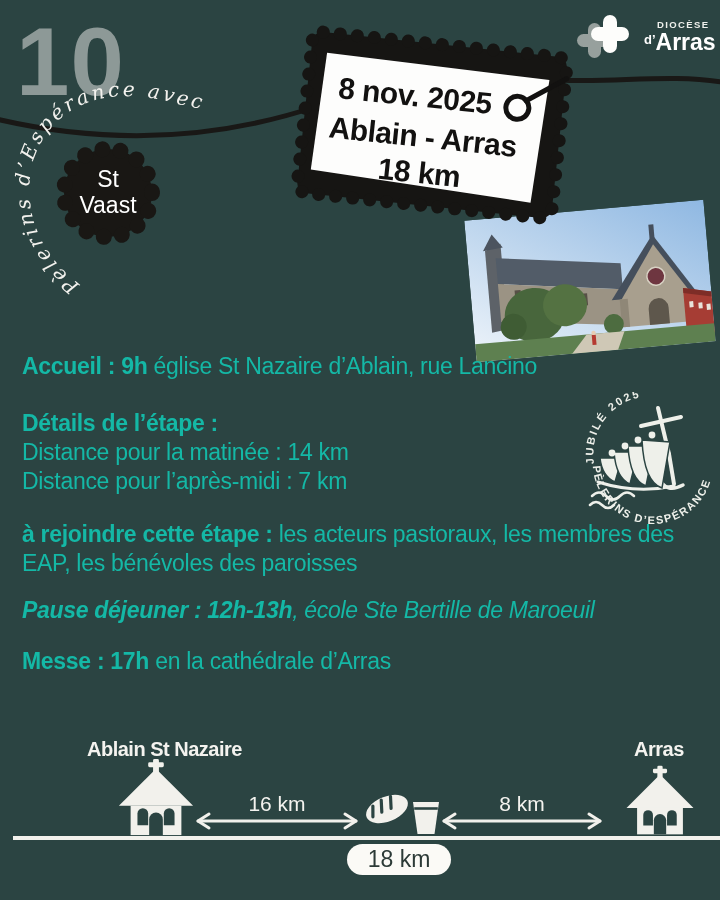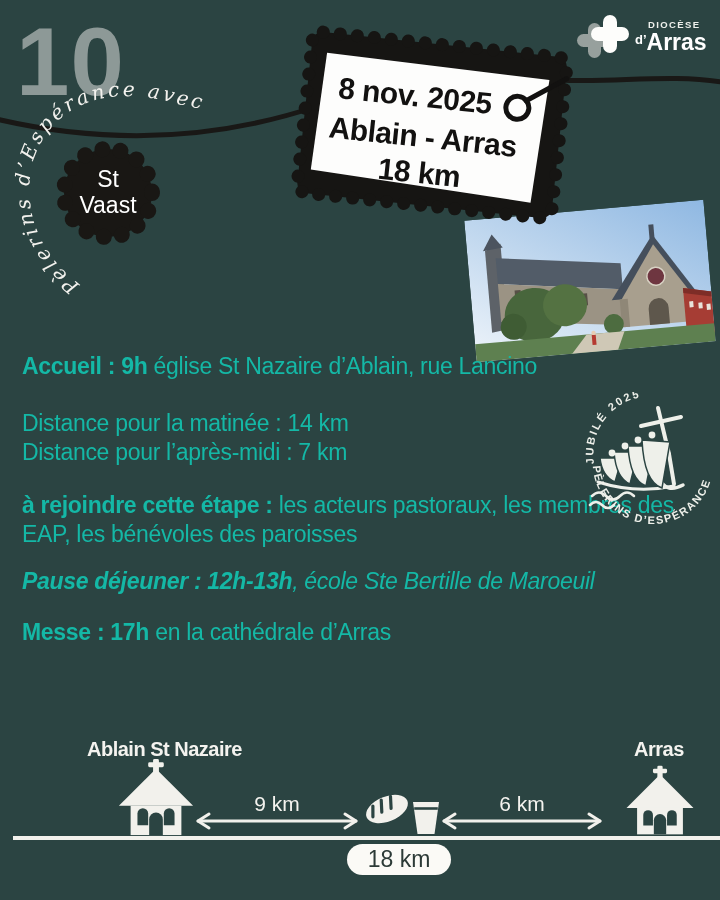--- a/index.html
+++ b/index.html
@@ -13,21 +13,21 @@
   
   .step-number {
     left:16px; top:14px; font-size:96px; font-weight:bold; color:#8d9997;
     line-height:1; letter-spacing:1px;
   }
 
   
   svg.layer { position:absolute; left:0; top:0; }
 
   
-  .diocese { left:576px; top:12px; display:flex; align-items:flex-start; gap:5px; }
+  .diocese { left:576px; top:12px; display:flex; align-items:flex-start; gap:14px; }
   .diocese .txt { margin-top:8px; line-height:1; }
   .diocese .small { font-size:9.5px; letter-spacing:1.4px; color:#eef0ec; margin-left:13px; font-weight:bold; }
   .diocese .big  { font-size:23px; font-weight:bold; color:#ffffff; margin-top:1px; }
   .diocese .big .dp { font-size:13px; vertical-align:6px; font-weight:bold; }
 
   
   .photo {
     left:470px; top:210px; width:240px; height:142px;
     transform:rotate(-5deg); overflow:hidden;
   }
@@ -156,20 +156,21 @@
     </svg>
     <div class="txt">
       <div class="small">DIOCÈSE</div>
       <div class="big"><span class="dp">d’</span><span>Arras</span></div>
     </div>
   </div>
 
   <div class="abs info">
     <p class="p1"><span class="b">Accueil : 9h</span><span> église St Nazaire d’Ablain, rue Lancino</span></p>
     <p class="p2">
+      <span class="b" style="display:block">Détails de l’étape :</span>
       <span style="display:block">Distance pour la matinée : 14 km</span>
       <span style="display:block">Distance pour l’après-midi : 7 km</span>
     </p>
     <p class="p3">
       <span><span class="b">à rejoindre cette étape : </span><span>les acteurs pastoraux, les membres des EAP, les bénévoles des paroisses</span></span>
     </p>
     <p class="p4"><span class="b">Pause déjeuner : 12h-13h</span><span>, école Ste Bertille de Maroeuil</span></p>
     <p><span class="b">Messe : 17h</span><span> en la cathédrale d’Arras</span></p>
   </div>
 
@@ -230,21 +231,21 @@
         <polygon points="4,48 42,10 80,48"></polygon>
         <rect x="16" y="48" width="52" height="30"></rect>
       </g>
       <g fill="#2b4442">
         <path d="M 23,68 v -12 a 5.5,5.5 0 0 1 11,0 v 12 z"></path>
         <path d="M 50,68 v -12 a 5.5,5.5 0 0 1 11,0 v 12 z"></path>
         <path d="M 35,78 v -16 a 7,7 0 0 1 14,0 v 16 z"></path>
       </g>
     </svg>
 
-    <div class="dist" style="left:178px; top:62px; width:172px;">9 km</div>
+    <div class="dist" style="left:178px; top:62px; width:172px;">16 km</div>
     <svg style="position:absolute; left:178px; top:80px;" width="172" height="22" viewBox="0 0 172 22">
       <g stroke="#f2f1ec" stroke-width="3" fill="none" stroke-linecap="round" stroke-linejoin="round">
         <line x1="7" y1="11" x2="165" y2="11"></line>
         <polyline points="18,4 7,11 18,18"></polyline>
         <polyline points="154,4 165,11 154,18"></polyline>
       </g>
     </svg>
 
     <svg style="position:absolute; left:348px; top:54px;" width="52" height="46" viewBox="0 0 52 46">
       <g transform="rotate(-22 26 25)">
@@ -254,21 +255,21 @@
           <line x1="24" y1="14.5" x2="20" y2="26"></line>
           <line x1="34" y1="14.5" x2="30" y2="26"></line>
         </g>
       </g>
     </svg>
     <svg style="position:absolute; left:398px; top:66px;" width="30" height="40" viewBox="0 0 30 40">
       <polygon points="2,6 28,6 23.5,38 6.5,38" fill="#f2f1ec"></polygon>
       <line x1="3.2" y1="12.5" x2="26.8" y2="12.5" stroke="#2b4442" stroke-width="2.6"></line>
     </svg>
 
-    <div class="dist" style="left:424px; top:62px; width:170px;">6 km</div>
+    <div class="dist" style="left:424px; top:62px; width:170px;">8 km</div>
     <svg style="position:absolute; left:424px; top:80px;" width="170" height="22" viewBox="0 0 170 22">
       <g stroke="#f2f1ec" stroke-width="3" fill="none" stroke-linecap="round" stroke-linejoin="round">
         <line x1="7" y1="11" x2="163" y2="11"></line>
         <polyline points="18,4 7,11 18,18"></polyline>
         <polyline points="152,4 163,11 152,18"></polyline>
       </g>
     </svg>
 
     <div class="baseline"></div>
     <div class="total-pill">

